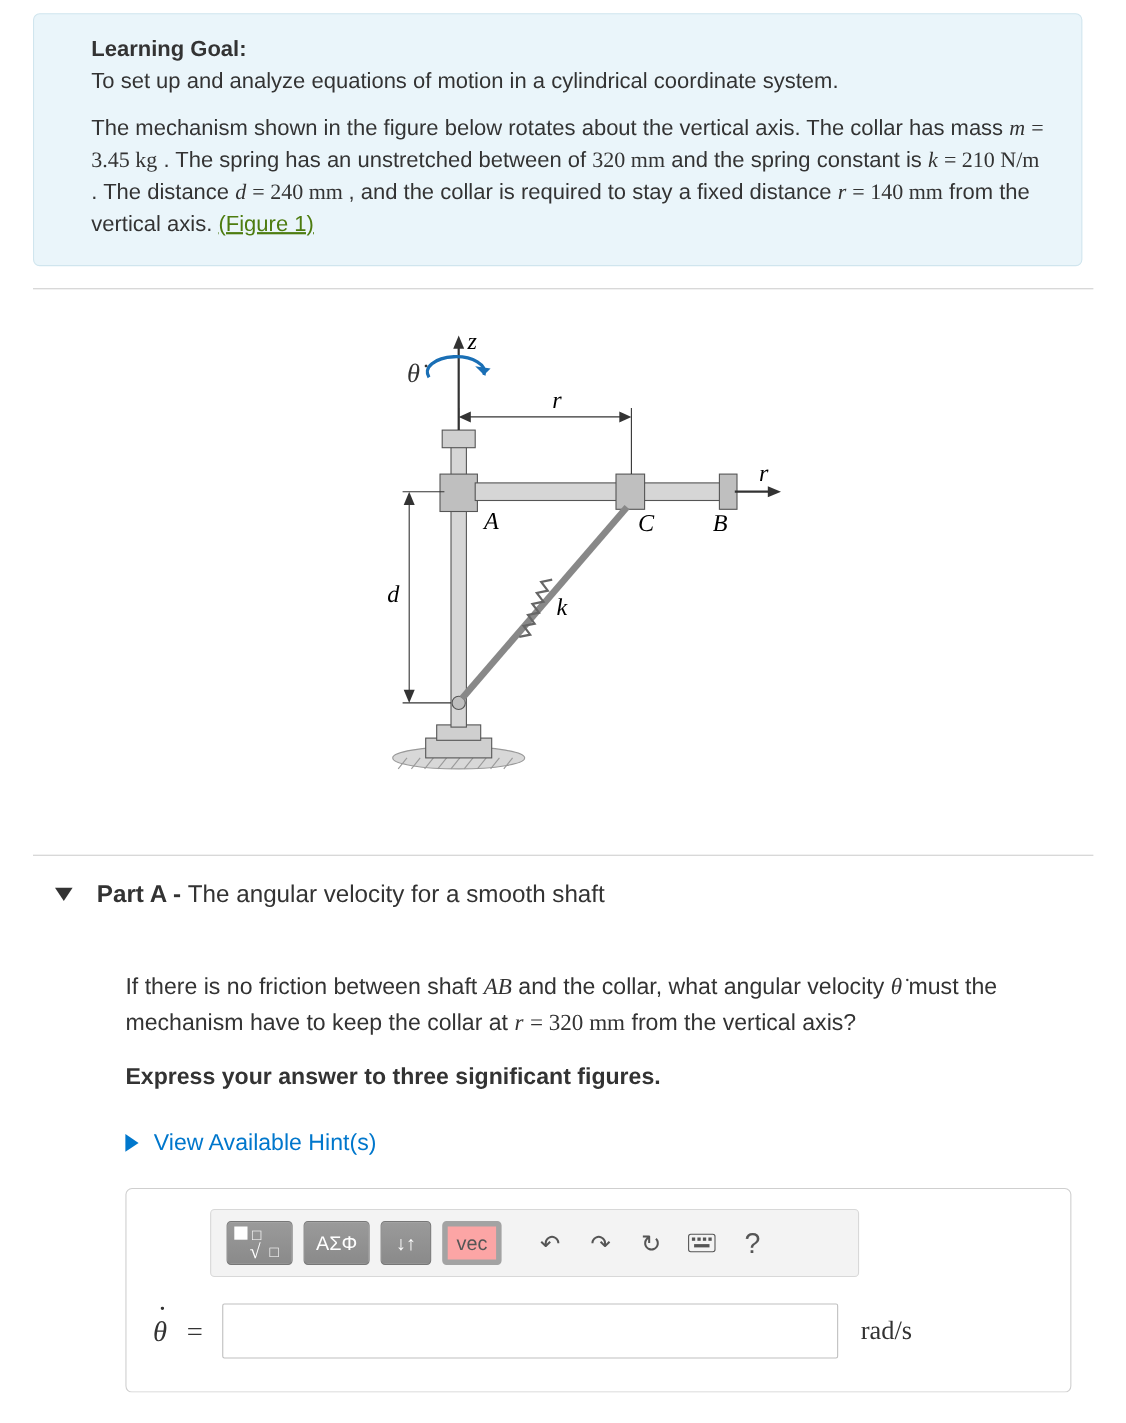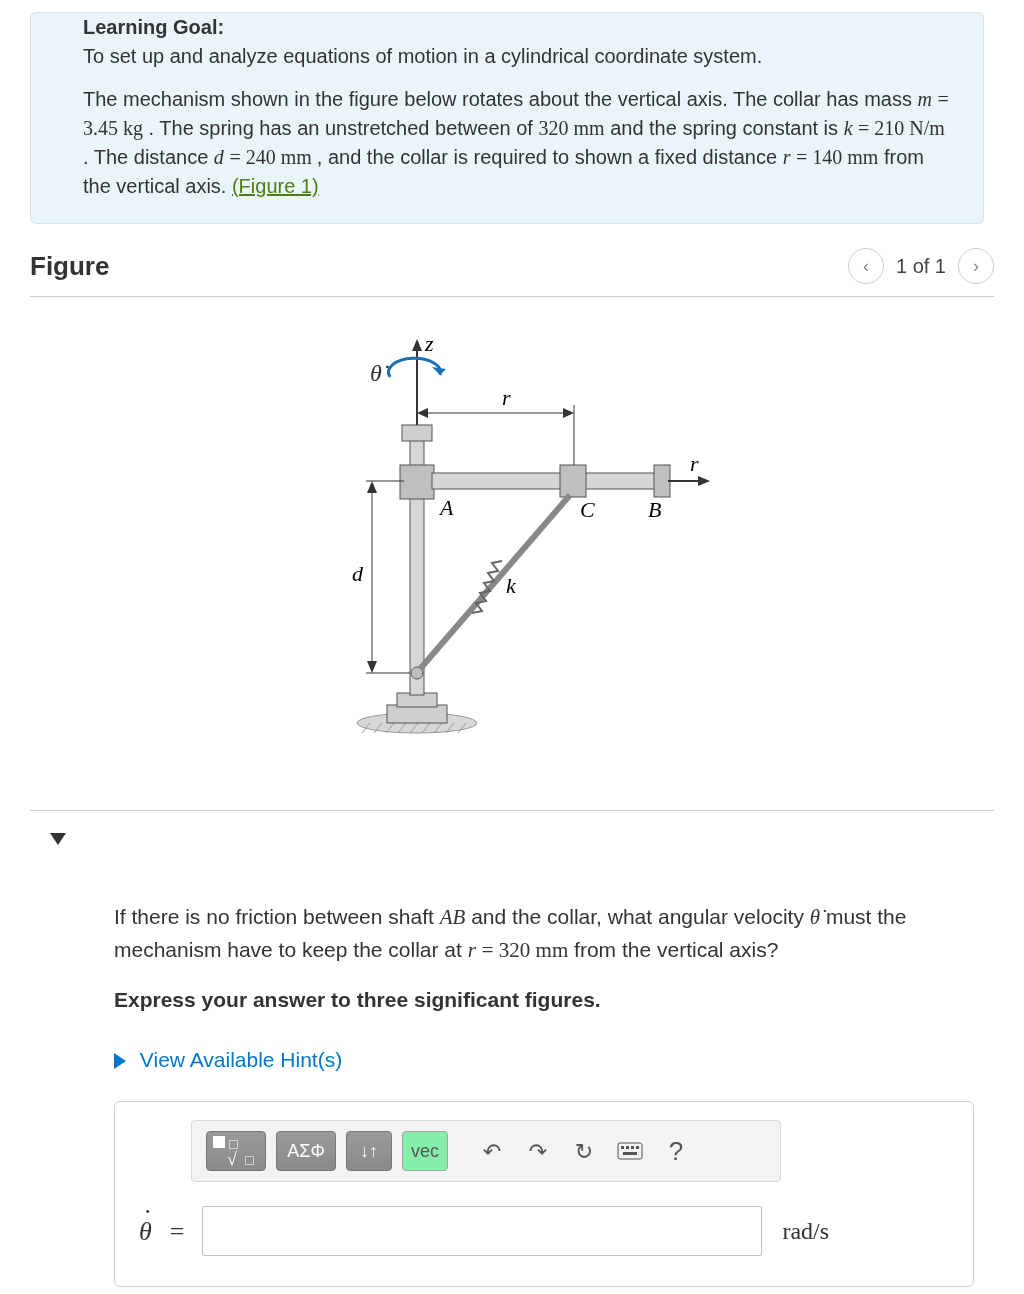--- a/index.html
+++ b/index.html
@@ -9,21 +9,21 @@
     font-family: Arial, Helvetica, sans-serif;
     font-size: 20px;
     color: #333;
     background: #fff;
     width: 1024px;
   }
   .learning-goal {
     background: #eaf5fa;
     border: 1px solid #d0e5ee;
     border-radius: 6px;
-    padding: 0 28px 22px 52px;
+    padding: 18px 28px 22px 52px;
     margin: 12px 40px 16px 30px;
     line-height: 1.45;
   }
   .learning-goal b { font-weight: bold; }
   .math { font-style: italic; font-family: "Times New Roman", serif; }
   .mathn { font-family: "Times New Roman", serif; font-style: normal; }
   a.fig-link { color: #4d7c0f; text-decoration: underline; }
   .figure-section { margin: 20px 30px 0 30px; }
   .figure-header {
     display: flex; align-items: center; justify-content: space-between;
@@ -71,21 +71,21 @@
   }
   .tbtn {
     background: linear-gradient(#9a9a9a,#8a8a8a);
     border: 1px solid #777; border-radius: 4px;
     color: #fff; height: 40px; min-width: 46px;
     display: flex; align-items: center; justify-content: center;
     font-size: 18px; padding: 0 8px;
   }
   .tbtn.wide { min-width: 60px; }
   .tbtn.light {
-    background: #86efac; border: 1px solid #a3a3a3; color: #555;
+    background: #fca5a5; border: 5px solid #a3a3a3; color: #555;
   }
   .tspacer { width: 6px; }
   .ticon {
     background: none; border: none; color: #555; height: 40px; width: 36px;
     display: flex; align-items: center; justify-content: center; font-size: 22px;
   }
   .answer-row {
     display: flex; align-items: center; gap: 18px;
     margin-top: 24px;
   }
@@ -116,37 +116,29 @@
     <span class="mathn"> = </span>
     <span class="mathn">3.45 kg</span>
     <span>. The spring has an unstretched between of </span>
     <span class="mathn">320 mm</span>
     <span> and the spring constant is </span>
     <span class="math">k</span>
     <span class="mathn"> = 210 N/m</span>
     <span>. The distance </span>
     <span class="math">d</span>
     <span class="mathn"> = 240 mm </span>
-    <span>, and the collar is required to shown a fixed distance </span>
+    <span>, and the collar is required to stay a fixed distance </span>
     <span class="math">r</span>
     <span class="mathn"> = 140 mm</span>
     <span> from the vertical axis.</span>
     <a href="#" class="fig-link">(Figure 1)</a>
   </div>
 </div>
 
 <div class="figure-section">
-  <div class="figure-header">
-    <div class="figure-title">Figure</div>
-    <div class="pager">
-      <div class="pager-btn">‹</div>
-      <span>1 of 1</span>
-      <div class="pager-btn">›</div>
-    </div>
-  </div>
   <div class="hr"></div>
 
   <div class="figure-image-wrap">
     <svg width="400" height="420" viewBox="0 0 400 420">
 
       <ellipse cx="105" cy="398" rx="60" ry="10" fill="#d8d8d8" stroke="#999"></ellipse>
       <g stroke="#999">
         <line x1="58" y1="398" x2="50" y2="408"></line>
           <line x1="70" y1="398" x2="62" y2="408"></line>
         <line x1="82" y1="398" x2="74" y2="408"></line>
@@ -210,20 +202,23 @@
       <text x="336" y="192" font-family="Times New Roman" font-style="italic" font-size="22">B</text>
       <text x="268" y="192" font-family="Times New Roman" font-style="italic" font-size="22">C</text>
       <text x="194" y="268" font-family="Times New Roman" font-style="italic" font-size="22">k</text>
     </svg>
   </div>
 </div>
 
 <div class="part-wrap">
   <div class="part-header">
     <span class="tri-down"></span>
+    <span class="part-title">
+      <b>Part A - </b><span>The angular velocity for a smooth shaft</span>
+    </span>
   </div>
 
   <div class="part-body">
     <div>
       <span>If there is no friction between shaft </span>
       <span class="math">AB</span>
       <span> and the collar, what angular velocity </span>
       <span class="math">θ̇</span>
       <span>  must the mechanism have to keep the collar at </span>
       <span class="math">r</span>

